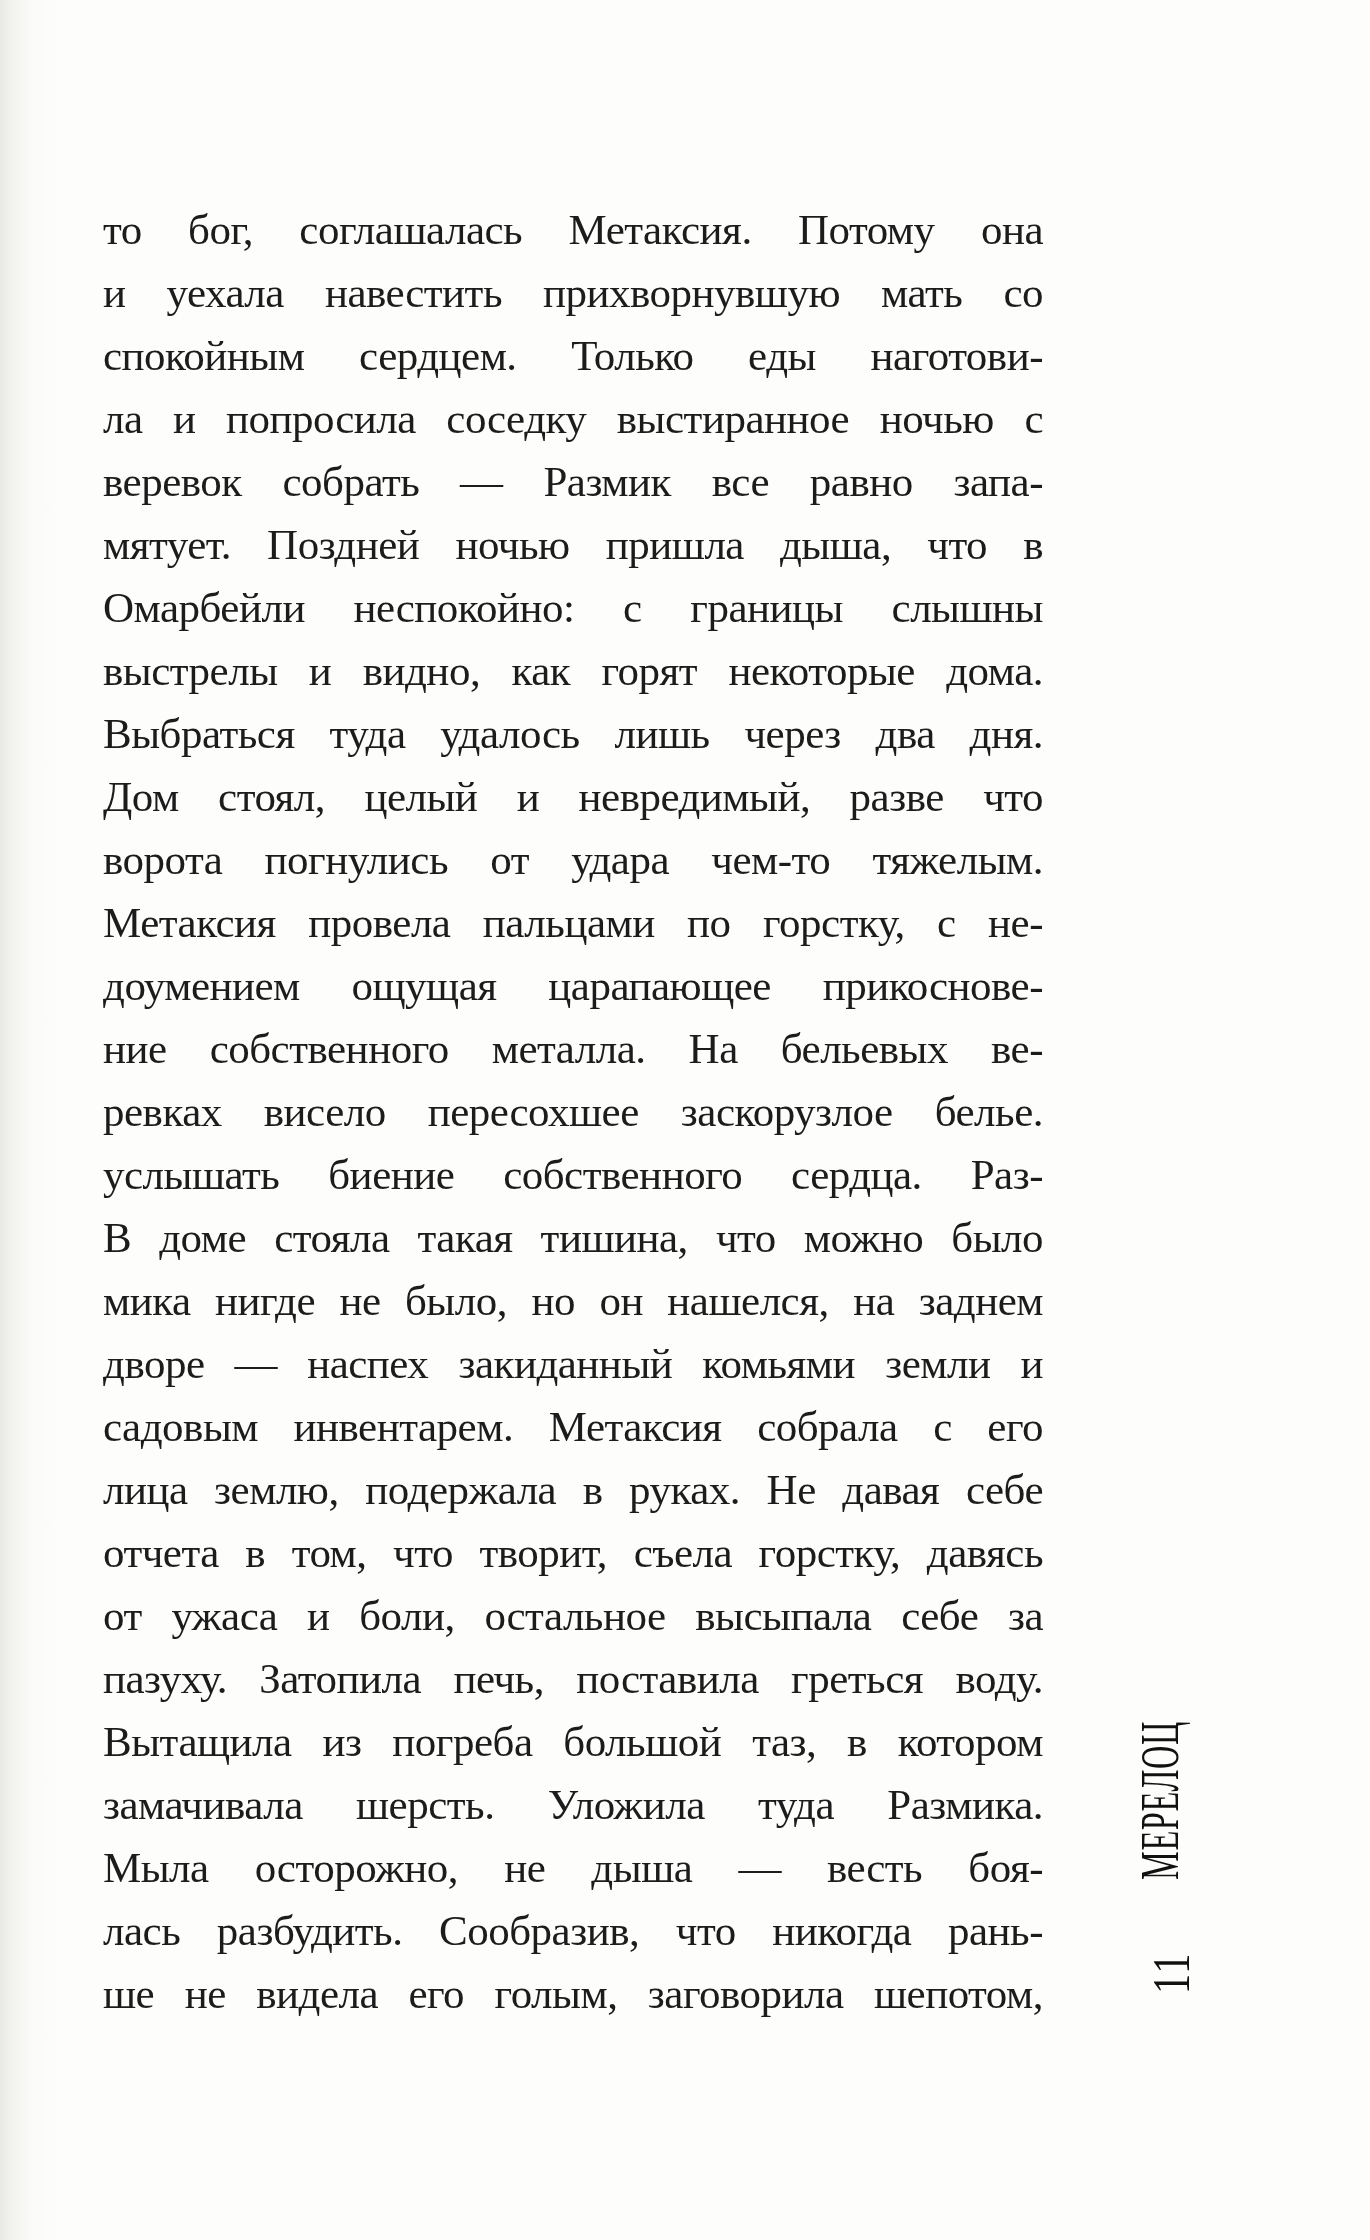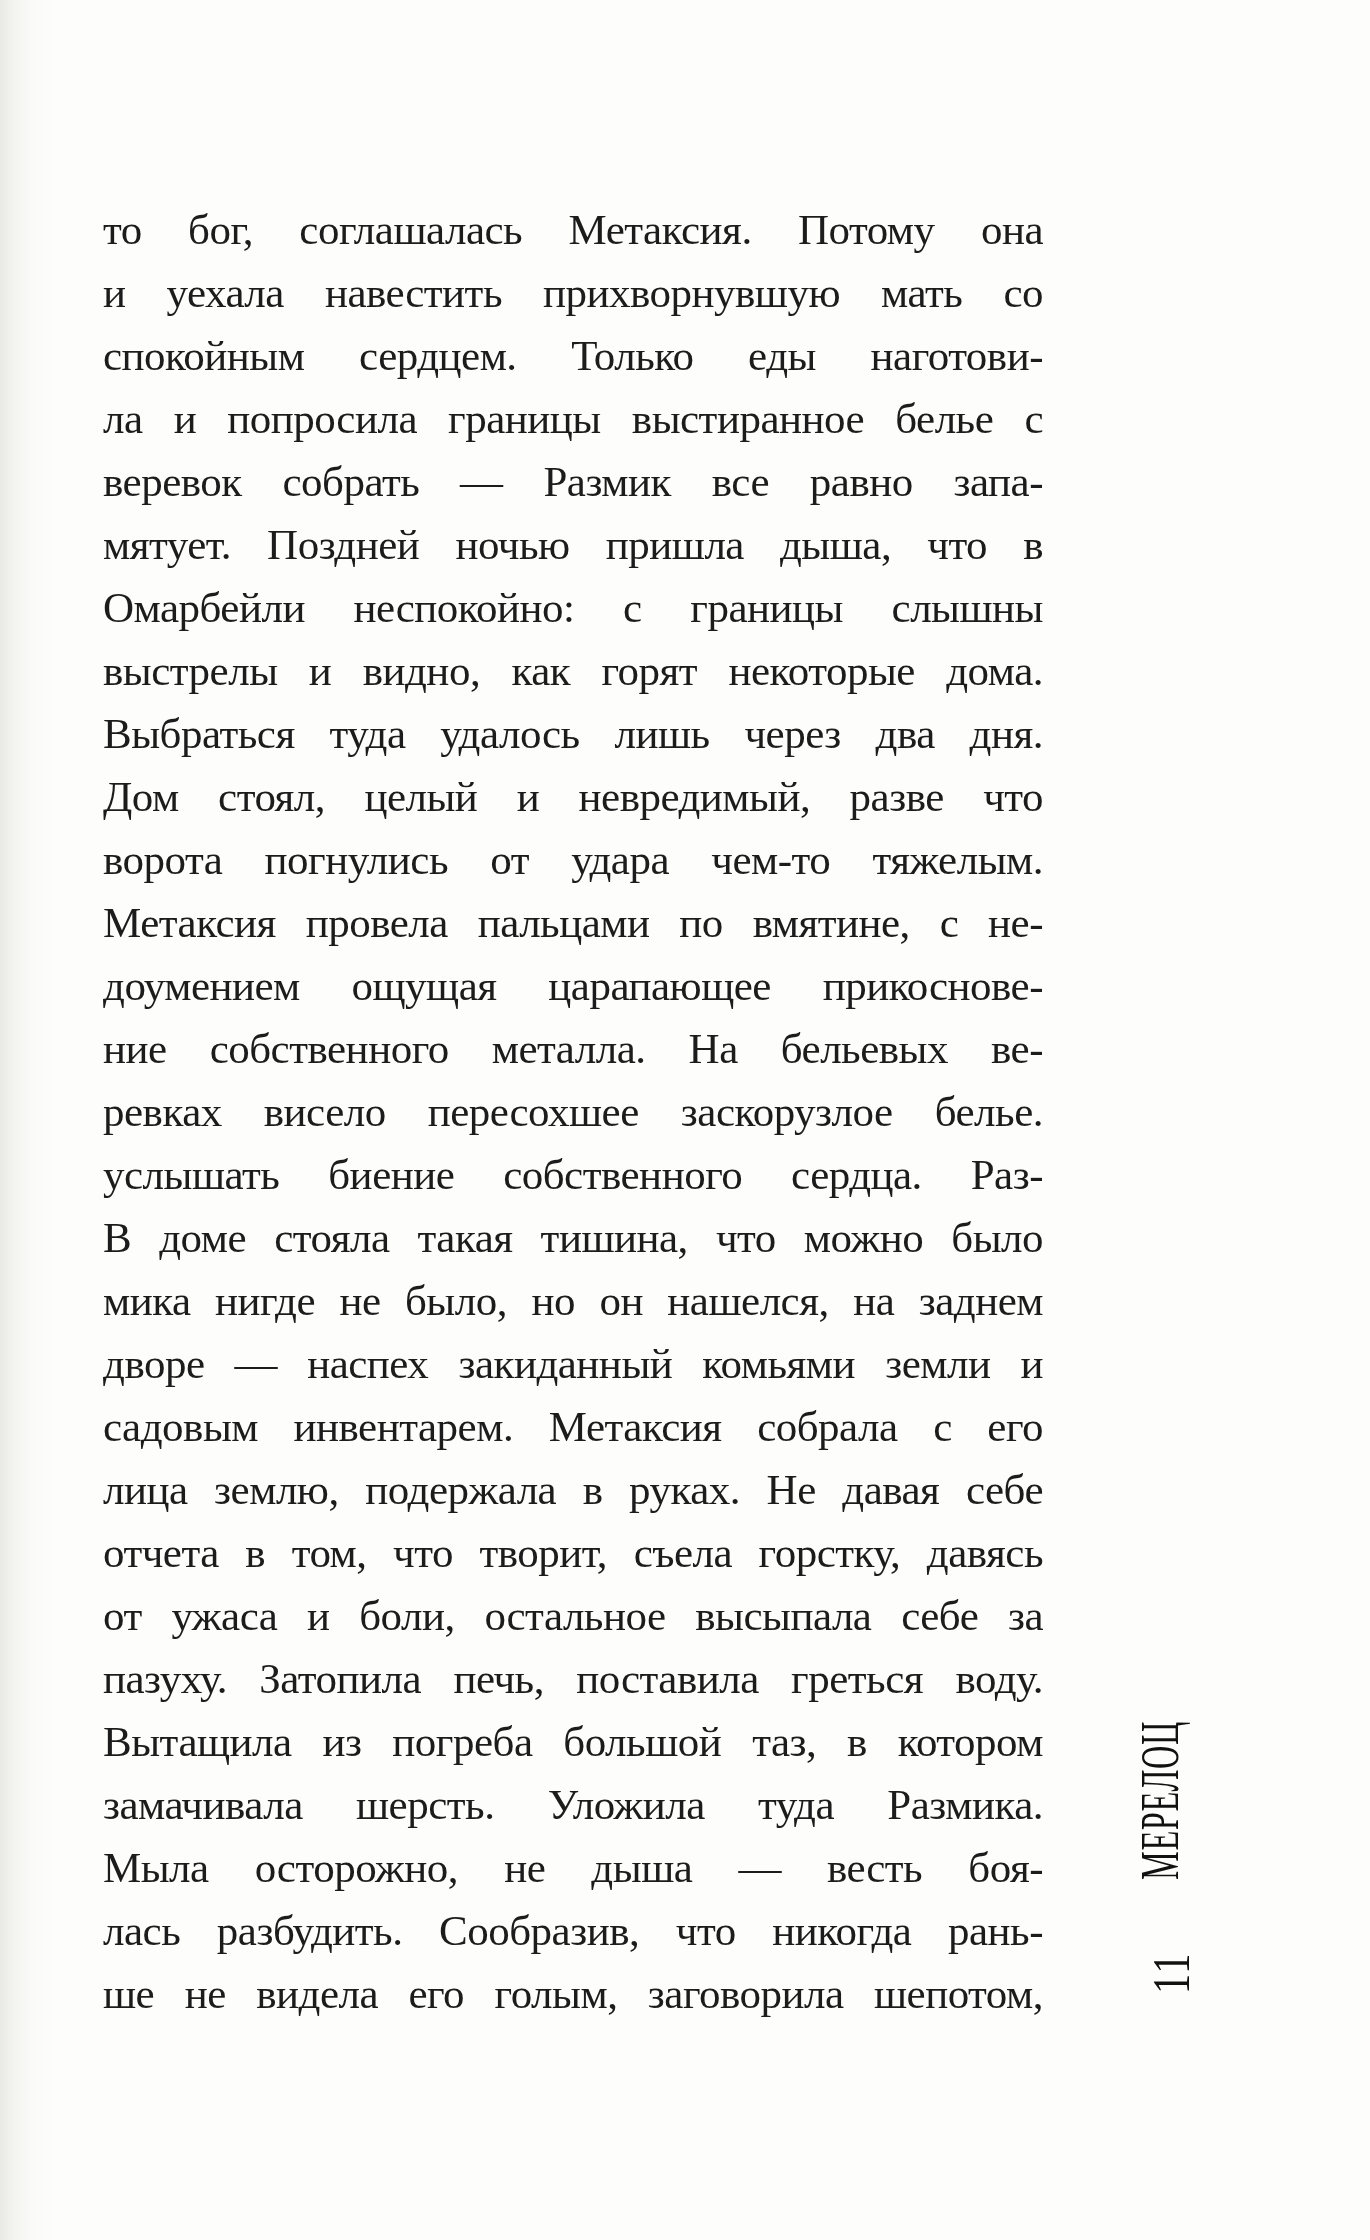--- a/index.html
+++ b/index.html
@@ -59,29 +59,29 @@
 </head>
 <body>
 
 <div class="page">
   <div class="gutter"></div>
 
   <div class="text-block">
     <div class="line">то бог, соглашалась Метаксия. Потому она</div>
     <div class="line">и уехала навестить прихворнувшую мать со</div>
     <div class="line">спокойным сердцем. Только еды наготови-</div>
-    <div class="line">ла и попросила границы выстиранное белье с</div>
+    <div class="line">ла и попросила соседку выстиранное ночью с</div>
     <div class="line">веревок собрать — Размик все равно запа-</div>
     <div class="line">мятует. Поздней ночью пришла дыша, что в</div>
     <div class="line">Омарбейли неспокойно: с границы слышны</div>
     <div class="line">выстрелы и видно, как горят некоторые дома.</div>
     <div class="line">Выбраться туда удалось лишь через два дня.</div>
     <div class="line">Дом стоял, целый и невредимый, разве что</div>
     <div class="line">ворота погнулись от удара чем-то тяжелым.</div>
-    <div class="line">Метаксия провела пальцами по вмятине, с не-</div>
+    <div class="line">Метаксия провела пальцами по горстку, с не-</div>
     <div class="line">доумением ощущая царапающее прикоснове-</div>
     <div class="line">ние собственного металла. На бельевых ве-</div>
     <div class="line">ревках висело пересохшее заскорузлое белье.</div>
     <div class="line">услышать биение собственного сердца. Раз-</div>
     <div class="line">В доме стояла такая тишина, что можно было</div>
     <div class="line">мика нигде не было, но он нашелся, на заднем</div>
     <div class="line">дворе — наспех закиданный комьями земли и</div>
     <div class="line">садовым инвентарем. Метаксия собрала с его</div>
     <div class="line">лица землю, подержала в руках. Не давая себе</div>
     <div class="line">отчета в том, что творит, съела горстку, давясь</div>

